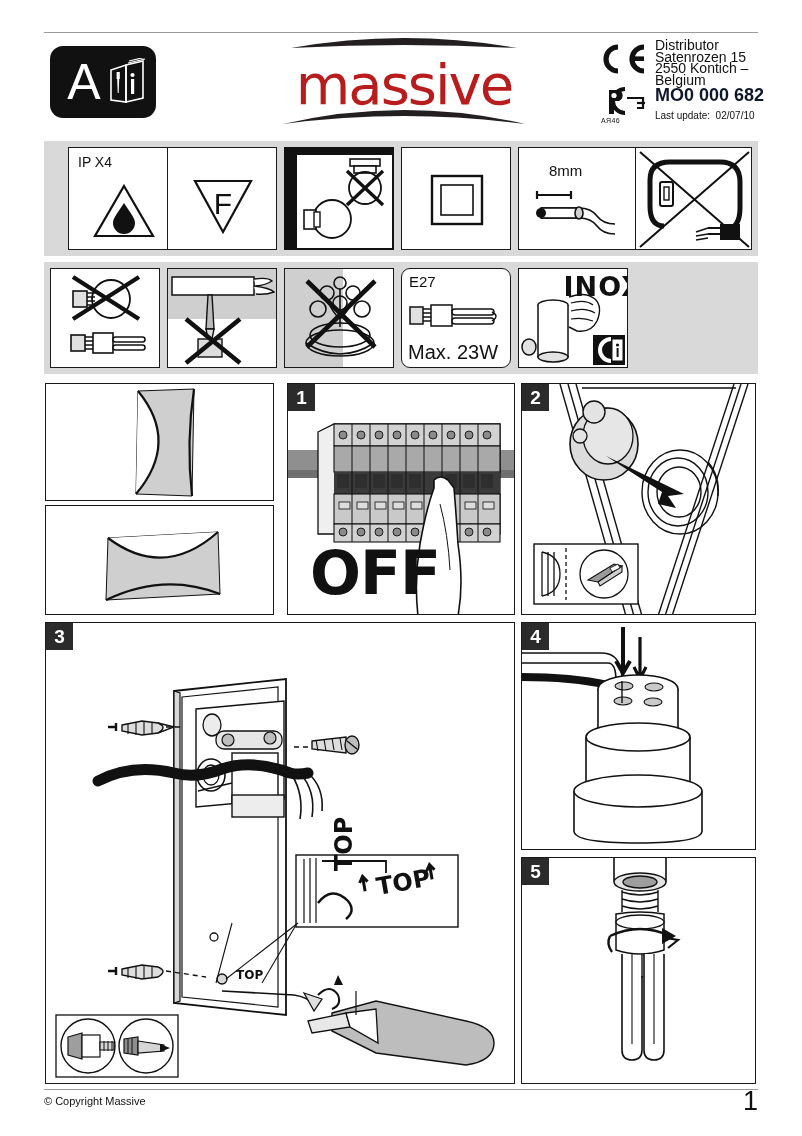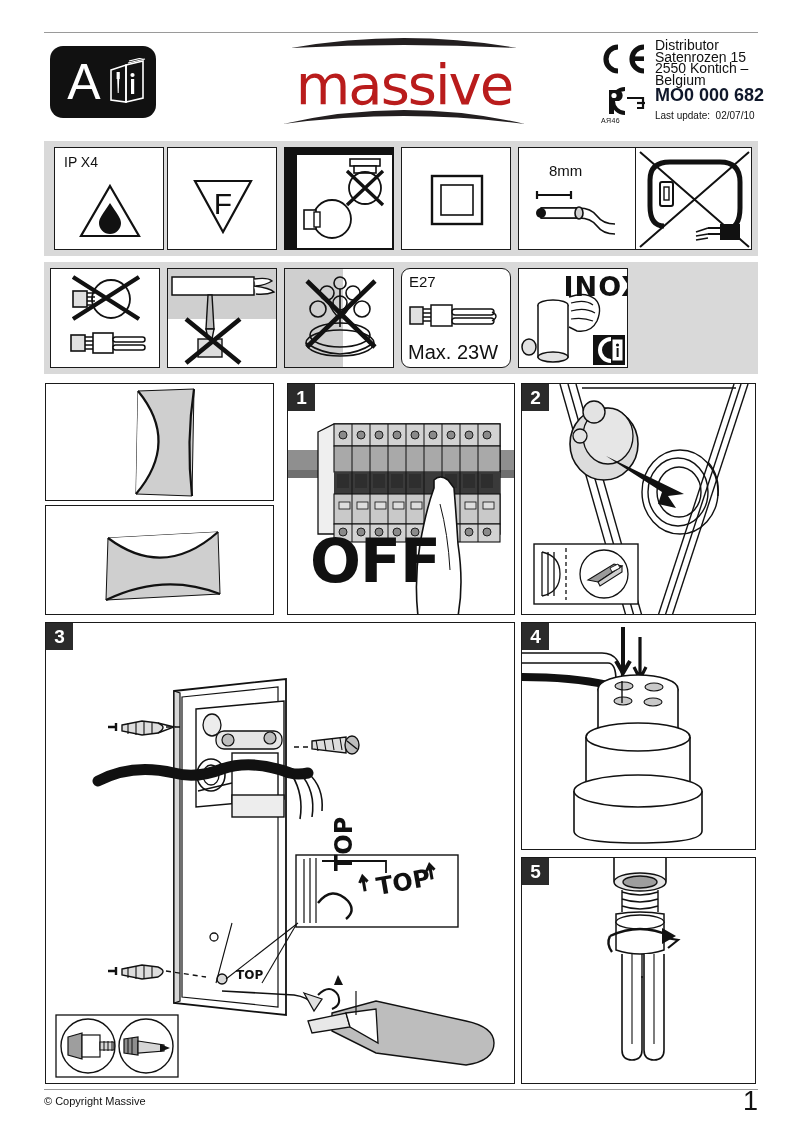--- a/index.html
+++ b/index.html
@@ -157,21 +157,21 @@
     font-size: 19px;
     font-weight: bold;
     line-height: 27px;
     text-align: center;
     z-index: 6;
     font-family: "Liberation Sans", sans-serif;
   }
 
   .off-word {
     position: absolute;
-    left: 22px; bottom: 18px;
+    left: 22px; bottom: 6px;
     font-size: 60px;
     font-weight: bold;
     letter-spacing: -1px;
     color: #111;
     font-family: "DejaVu Sans", sans-serif;
   }
 
   
   .footer-rule {
     position: absolute;
@@ -264,21 +264,21 @@
       <div class="prodcode">MO0 000 682</div>
       <div class="lastupd">
         <span>Last update:</span>
         &nbsp;<span>02/07/10</span>
       </div>
     </div>
   </div>
 
   <div class="picto-band band1">
 
-    <div class="cell" style="left:10px; top:6px; width:110px; height:103px;">
+    <div class="cell" style="left:24px; top:6px; width:110px; height:103px;">
       <div class="lbl lbl-ipx4">IP X4</div>
       <svg viewBox="0 0 110 103" style="width:110px;height:103px;">
         <path d="M55 38 L84 88 L26 88 Z" fill="none" stroke="#111" stroke-width="2.2"></path>
         <path d="M55 55 C48 66 44 70 44 75 A11 11 0 0 0 66 75 C66 70 62 66 55 55 Z" fill="#111"></path>
       </svg>
     </div>
 
     <div class="cell" style="left:123px; top:6px; width:110px; height:103px;">
       <svg viewBox="0 0 110 103" style="width:110px;height:103px;">
         <path d="M27 33 L83 33 L55 84 Z" fill="none" stroke="#111" stroke-width="2.2"></path>

